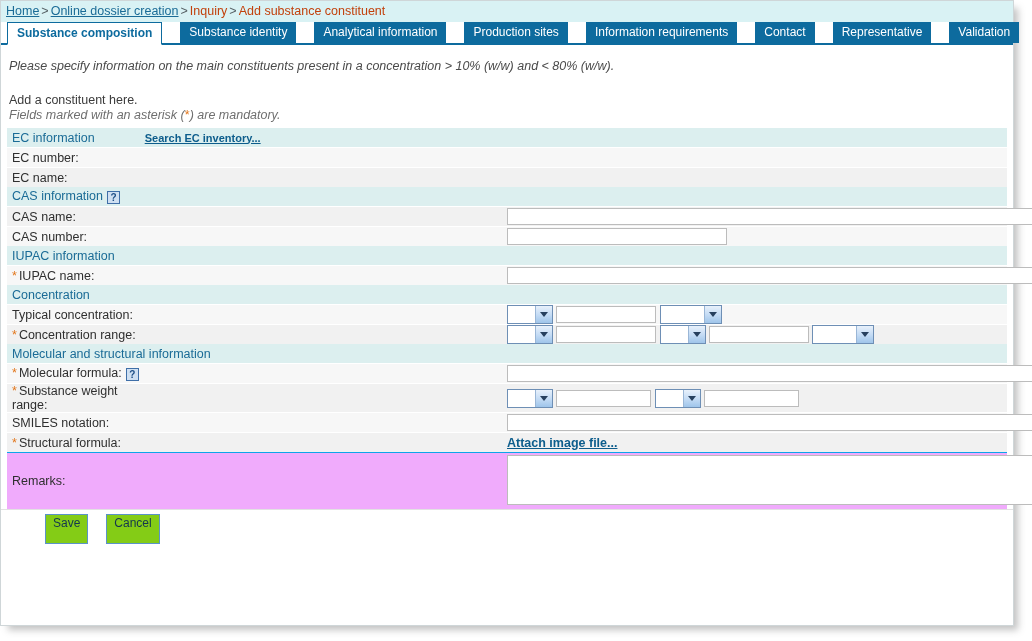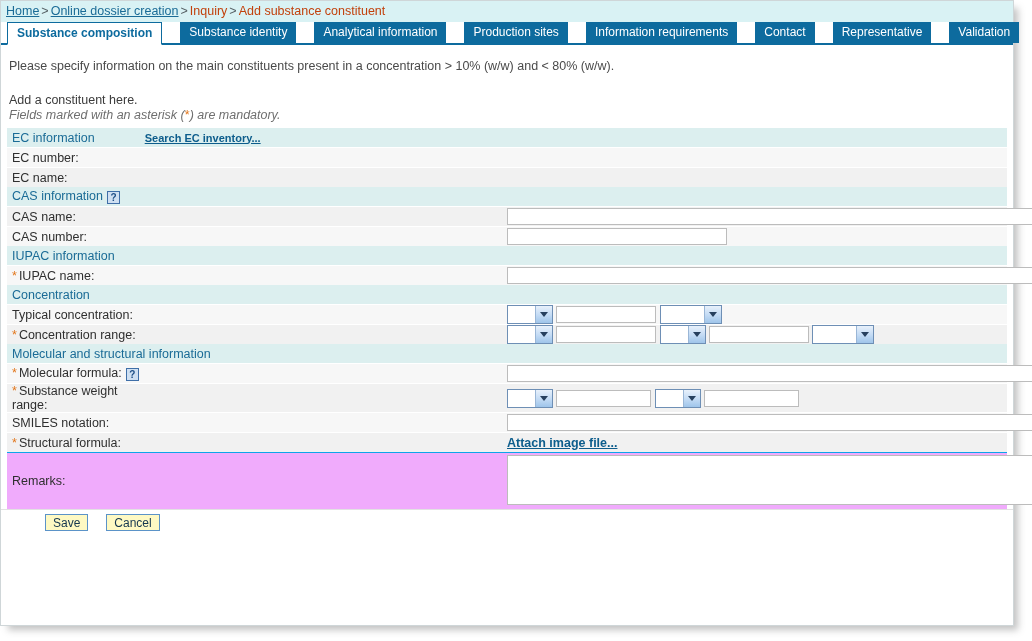--- a/index.html
+++ b/index.html
@@ -86,20 +86,21 @@
   }
 
   
   #content {
     padding: 0 6px;
   }
   .intro {
     font-size: 12.5px;
     color: #4a4a4a;
     padding: 14px 2px 0 2px;
+    font-style: italic;
   }
   .addline {
     font-size: 12.5px;
     color: #3b3b3b;
     padding: 20px 2px 0 2px;
   }
   .mandatory-note {
     font-size: 12.5px;
     font-style: italic;
     color: #6f6f6f;
@@ -266,24 +267,24 @@
   #footer {
     background: #ffffff;
     border-top: 1px solid #e2e2e2;
     height: 26px;
     padding: 4px 0 0 44px;
     box-sizing: border-box;
   }
   .btn {
     display: inline-block;
     min-width: 38px;
-    height: 17px;
+    height: 30px;
     line-height: 16px;
     text-align: center;
-    background: #fef9c3;
+    background: #84cc16;
     border: 1px solid #5b93c8;
     color: #14364f;
     font-size: 12px;
     font-family: "Liberation Sans", sans-serif;
     padding: 0 7px;
     margin-right: 18px;
     box-sizing: border-box;
     cursor: pointer;
     vertical-align: middle;
   }

